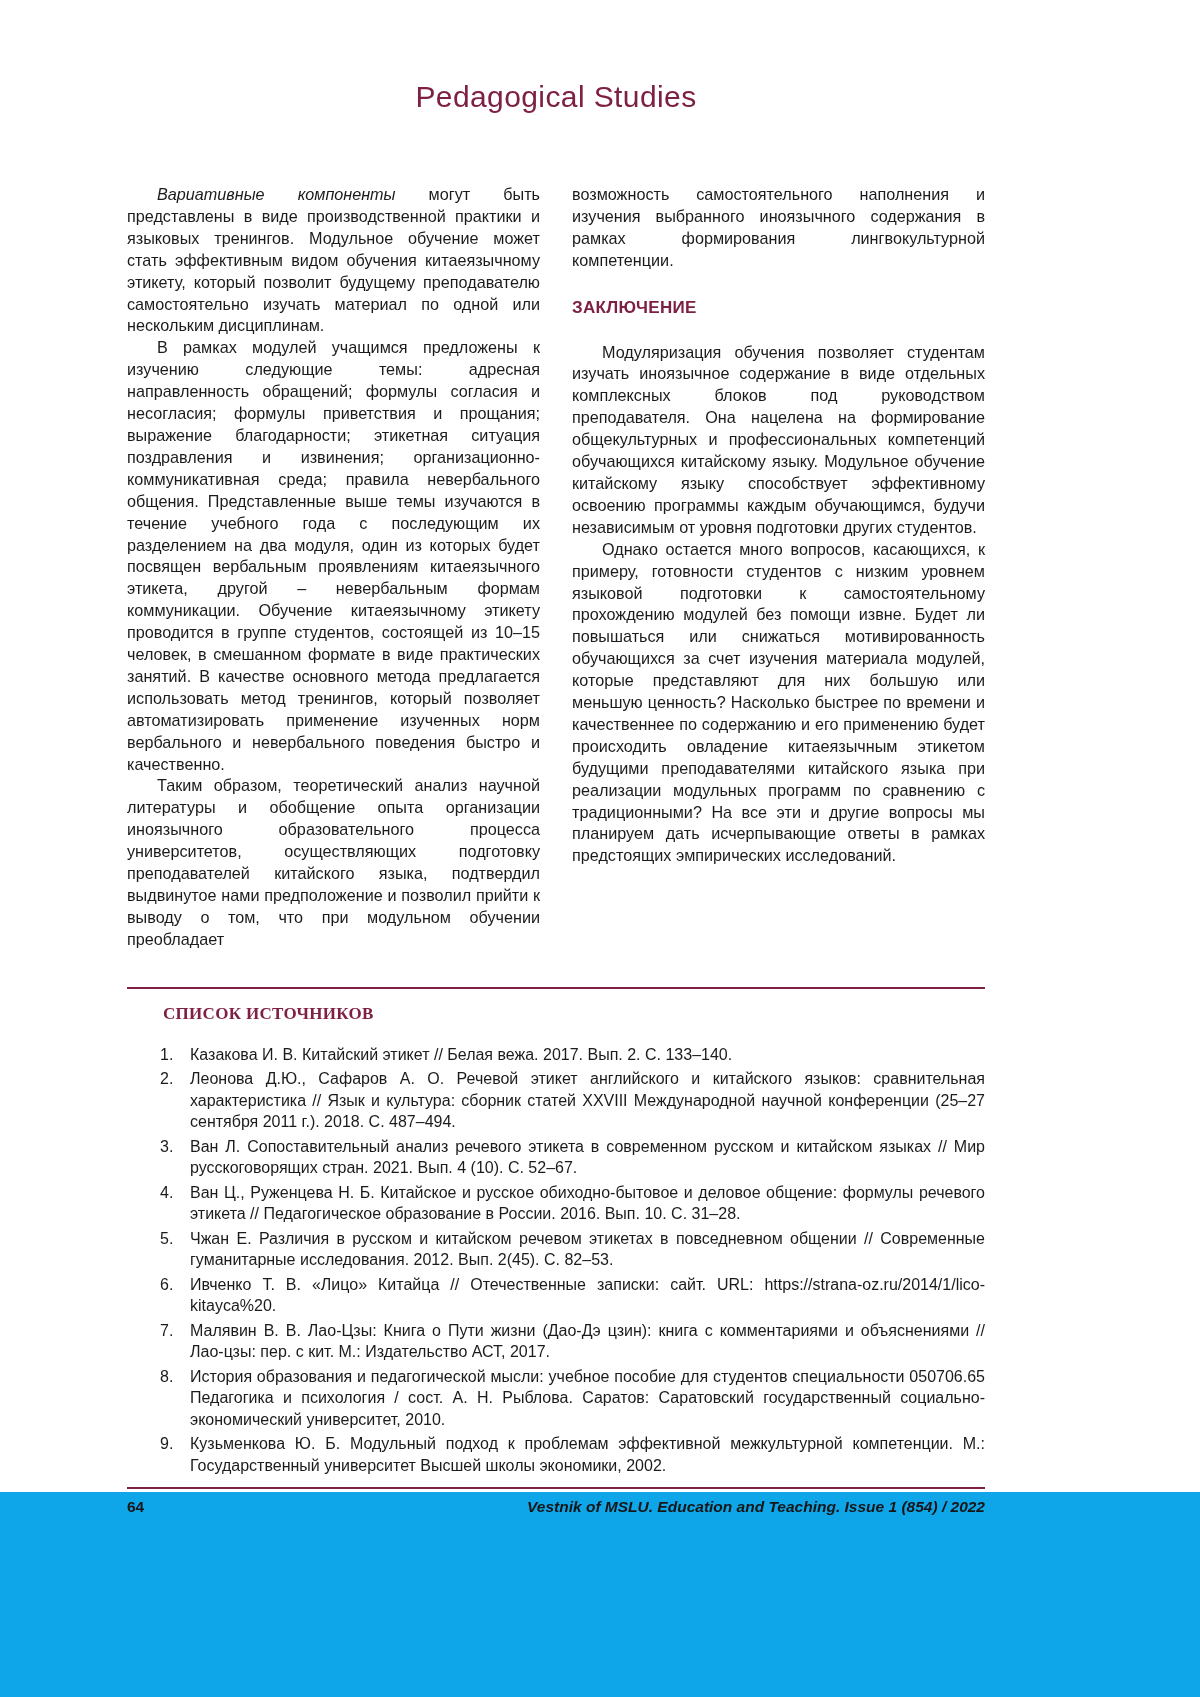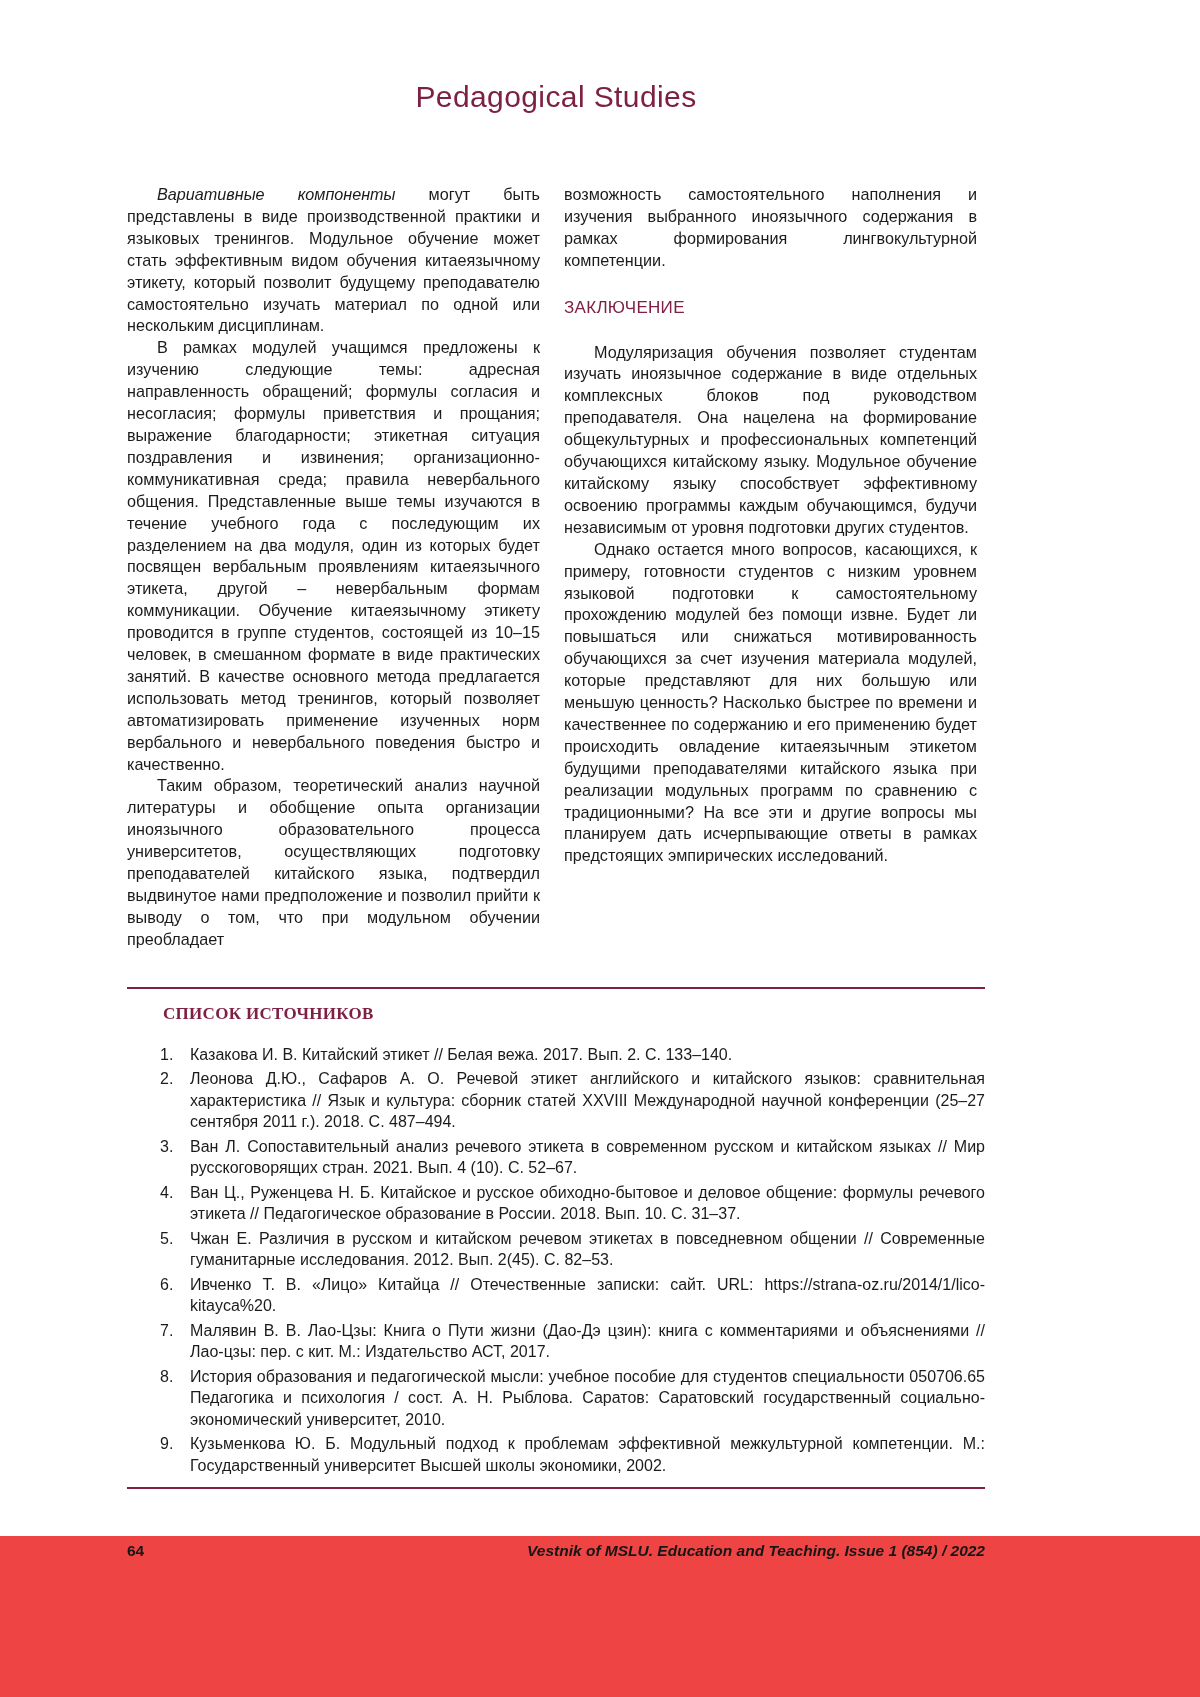--- a/index.html
+++ b/index.html
@@ -22,35 +22,35 @@
   .running-title {
     font-size: 30px;
     color: #7e2044;
     letter-spacing: 0.4px;
   }
 
   .content {
     position: absolute;
     top: 184px; left: 127px; width: 858px;
   }
-  .columns { display: flex; gap: 24px; }
+  .columns { display: flex; gap: 24px; justify-content: space-between; }
   .col {
     width: 413px;
     font-size: 16.2px;
     line-height: 21.9px;
     text-align: justify;
     hyphens: auto;
   }
   p.body-para { text-indent: 30px; }
   p.no-indent { text-indent: 0; }
 
   .section-heading {
     color: #7e2044;
     font-size: 17px;
-    font-weight: normal;
+    font-weight: bold;
     letter-spacing: 0.3px;
     margin: 25px 0 23px 0;
   }
 
   .refs-rule {
     margin-top: 36px;
     height: 2px;
     background: #7e2044;
   }
   .refs-heading {
@@ -76,22 +76,21 @@
 
   .footer-rule {
     position: absolute;
     top: 1487px; left: 127px; width: 858px;
     height: 2px;
     background: #7e2044;
   }
   .footer-zone {
     position: absolute;
     left: 0; right: 0; top: 1492px; bottom: 0;
-    background: #ef4444;
-    margin-top: 44px;
+    background: #0ea5e9;
   }
   .footer-row {
     display: flex;
     justify-content: space-between;
     align-items: baseline;
     padding: 6px 215px 0 127px;
     font-size: 15.5px;
     font-weight: bold;
     color: #161616;
   }
@@ -133,21 +132,21 @@
       <li class="ref-item">
         <span class="ref-num">2.</span>
         <span class="ref-text">Леонова Д.Ю., Сафаров А. О. Речевой этикет английского и китайского языков: сравнительная характеристика // Язык и культура: сборник статей XXVIII Международной научной конференции (25–27 сентября 2011 г.). 2018. С. 487–494.</span>
       </li>
       <li class="ref-item">
         <span class="ref-num">3.</span>
         <span class="ref-text">Ван Л. Сопоставительный анализ речевого этикета в современном русском и китайском языках // Мир русскоговорящих стран. 2021. Вып. 4 (10). С. 52–67.</span>
       </li>
       <li class="ref-item">
         <span class="ref-num">4.</span>
-        <span class="ref-text">Ван Ц., Руженцева Н. Б. Китайское и русское обиходно-бытовое и деловое общение: формулы речевого этикета // Педагогическое образование в России. 2018. Вып. 10. С. 31–37.</span>
+        <span class="ref-text">Ван Ц., Руженцева Н. Б. Китайское и русское обиходно-бытовое и деловое общение: формулы речевого этикета // Педагогическое образование в России. 2016. Вып. 10. С. 31–28.</span>
       </li>
       <li class="ref-item">
         <span class="ref-num">5.</span>
         <span class="ref-text">Чжан Е. Различия в русском и китайском речевом этикетах в повседневном общении // Современные гуманитарные исследования. 2012. Вып. 2(45). С. 82–53.</span>
       </li>
       <li class="ref-item">
         <span class="ref-num">6.</span>
         <span class="ref-text">Ивченко Т. В. «Лицо» Китайца // Отечественные записки: сайт. URL: https://strana-oz.ru/2014/1/lico-kitayca%20.</span>
       </li>
       <li class="ref-item">

